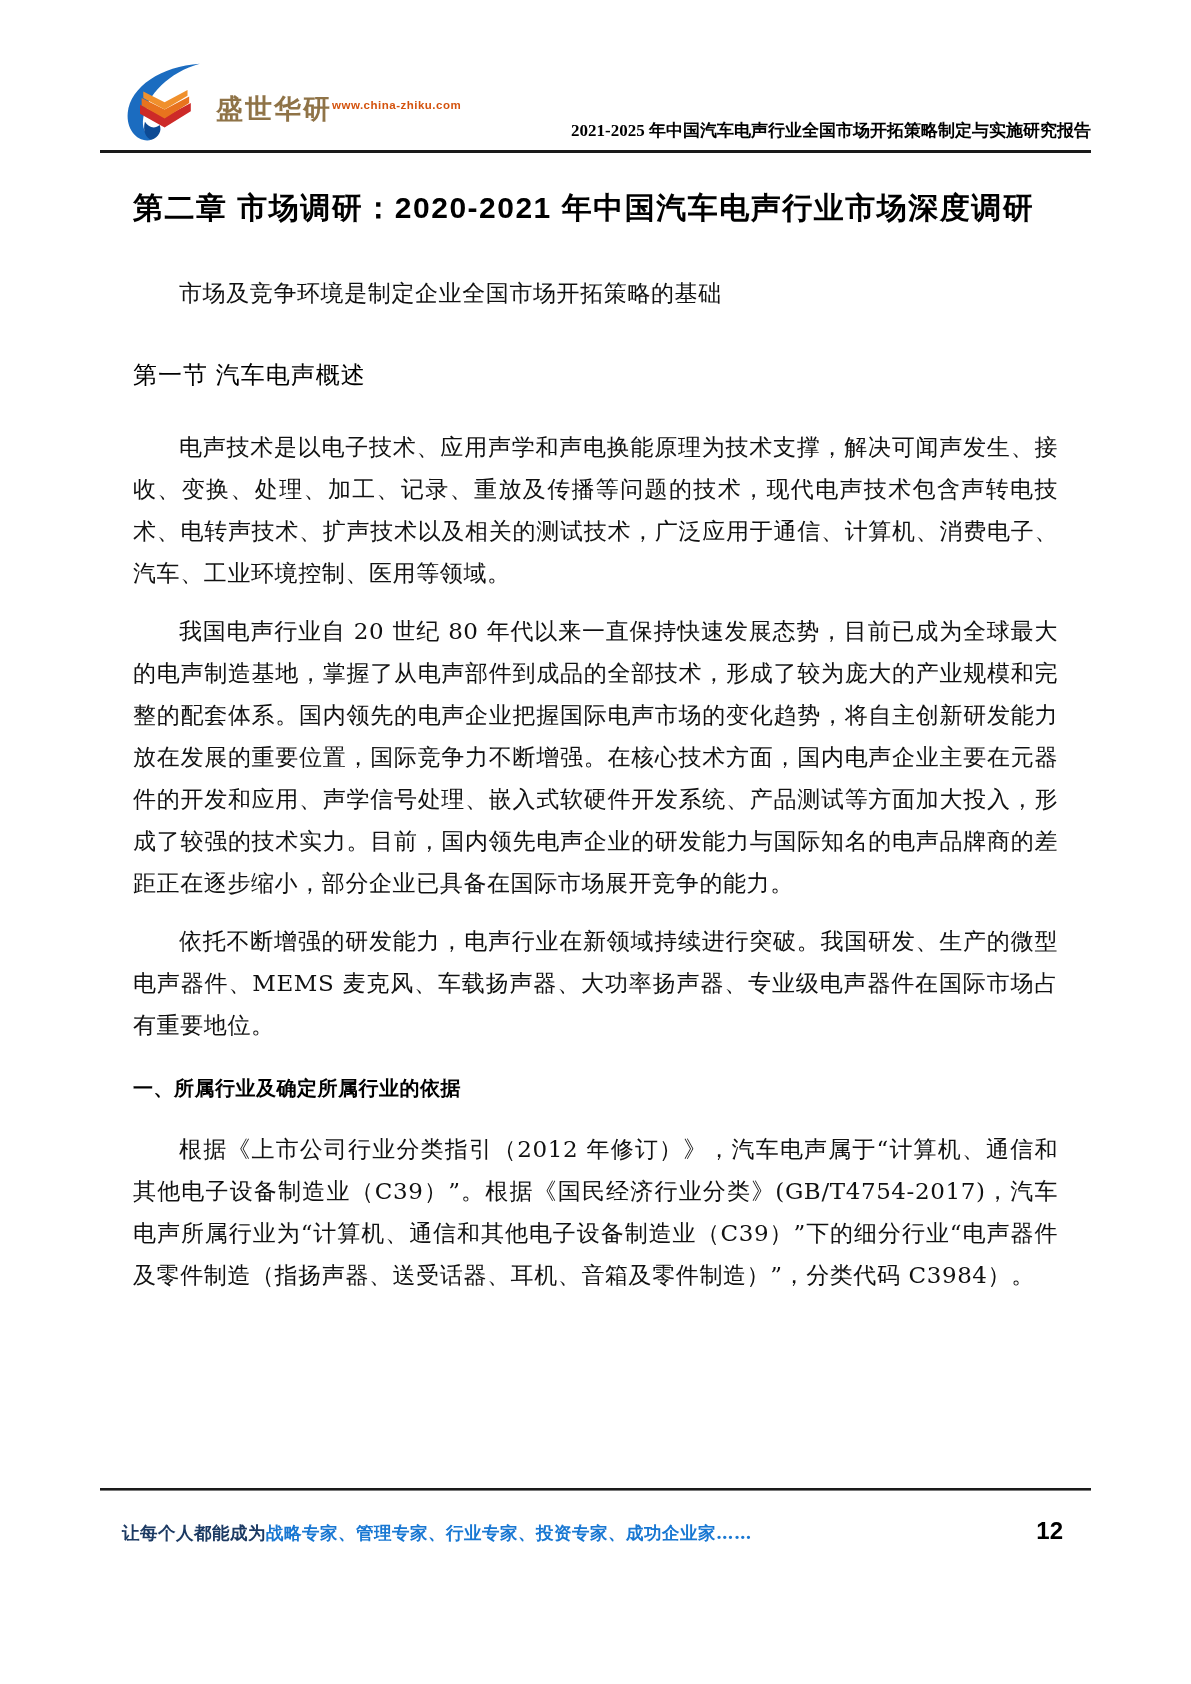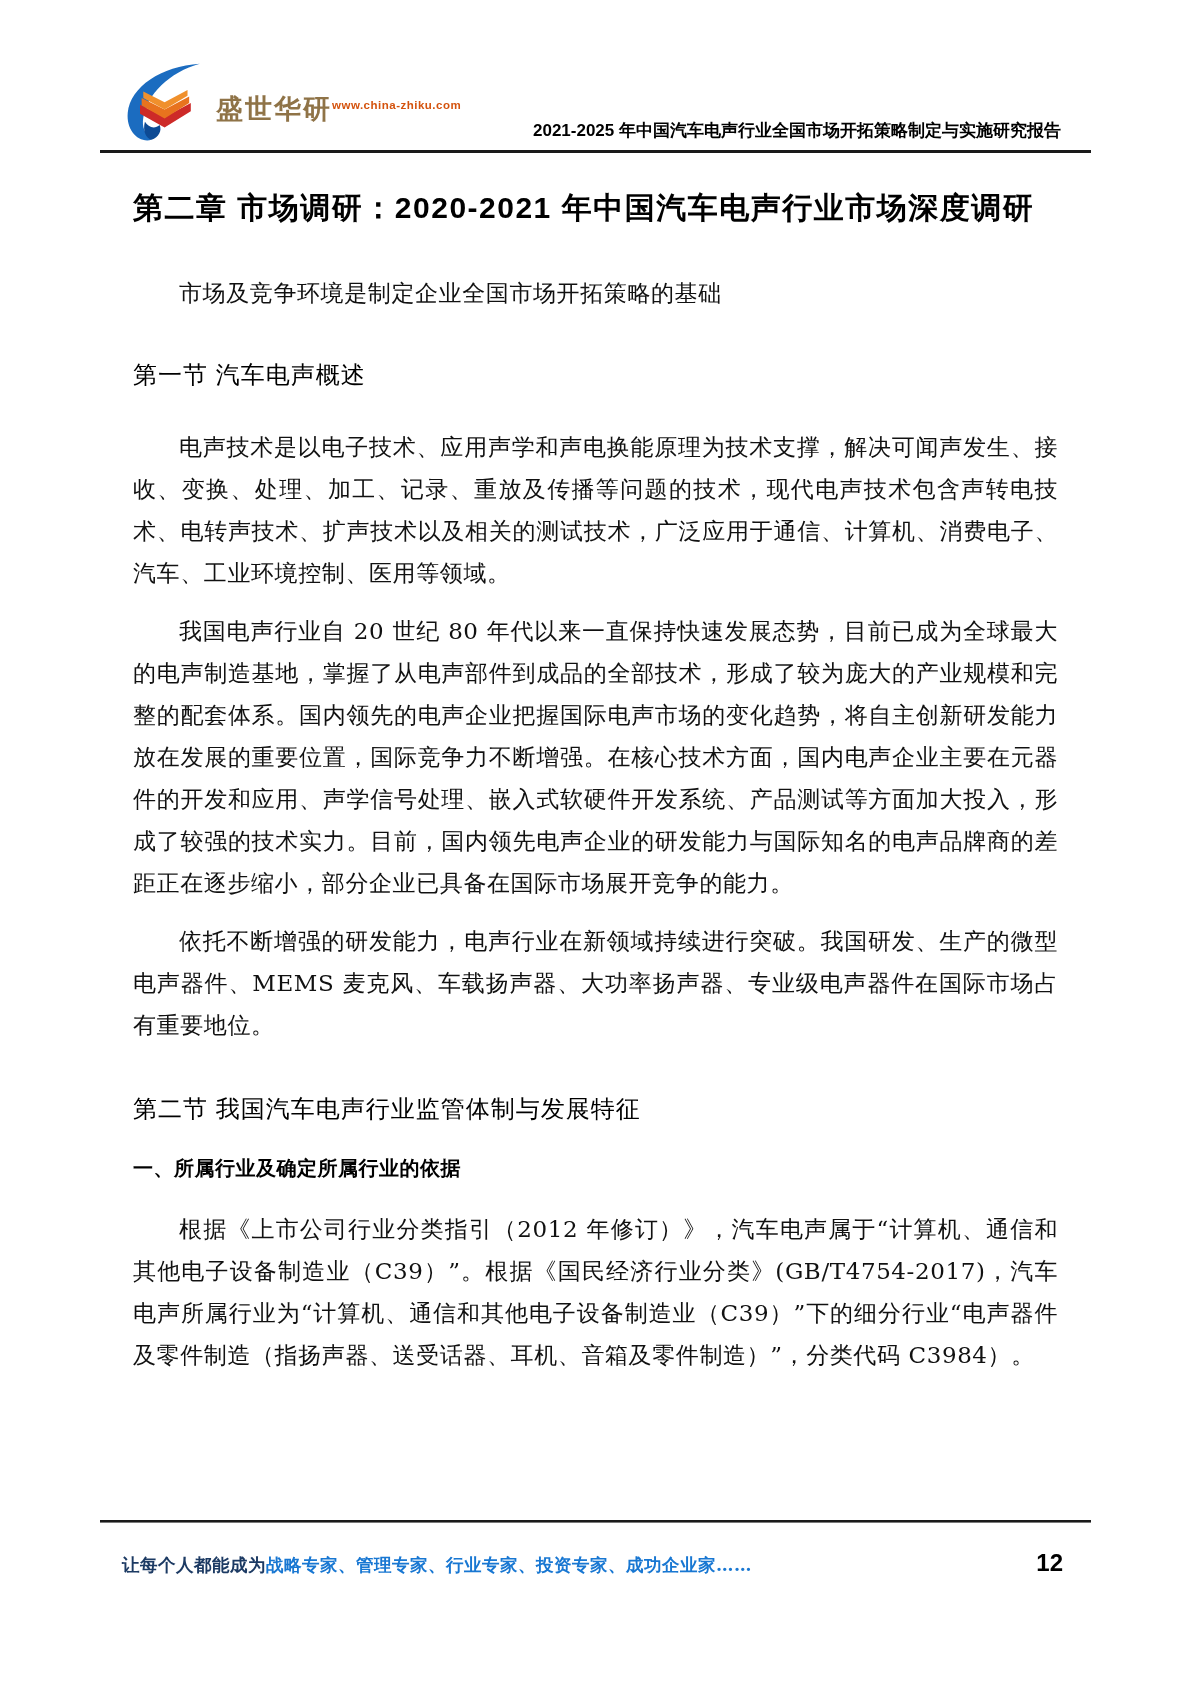--- a/index.html
+++ b/index.html
@@ -26,23 +26,23 @@
   .logo-text { display: flex; flex-direction: row; line-height: 1.05; margin-top: 12px; }
   .logo-brand {
     font-family: "Liberation Sans", sans-serif;
     font-weight: bold; font-size: 27px; color: #8f7347; letter-spacing: 2px;
   }
   .logo-site {
     font-family: "Liberation Sans", sans-serif;
     font-weight: bold; font-size: 11.5px; color: #d4530e; margin-top: 4px; letter-spacing: 0.5px;
   }
   .report-title {
-    font-family: Liberation Sans, sans-serif;
+    font-family: Liberation Serif, serif;
     font-weight: bold; font-size: 17px; color: #000000;
-    padding-bottom: 2px; margin-right: 30px; white-space: nowrap;
+    padding-bottom: 2px; white-space: nowrap;
   }
   .header-rule { height: 0; border-top: 3px solid #1a1a1a; }
 
   
   .main { position: absolute; top: 150px; left: 133px; right: 133px; }
   h1.chapter {
     font-family: "Liberation Sans", sans-serif;
     font-weight: bold; font-size: 30px; color: #000;
     line-height: 64px; letter-spacing: 1.5px;
     margin: 26px 0 32px 0;
@@ -60,21 +60,21 @@
     line-height: 28px; letter-spacing: 0.5px;
     margin: 28px 0 26px 0;
   }
   p.body-para {
     font-size: 23px; line-height: 42px; letter-spacing: 0.6px;
     text-align: justify; text-indent: 2em;
     margin: 0 0 16px 0;
   }
 
   
-  .footer { position: absolute; left: 100px; right: 100px; top: 1520px; }
+  .footer { position: absolute; left: 100px; right: 100px; top: 1488px; }
   .footer-rule { height: 2px; border-top: 2px solid #1a1a1a; border-bottom: 1px solid #7a7a7a; }
   .footer-row {
     margin-top: 26px;
     display: flex; justify-content: space-between; align-items: baseline;
   }
   .slogan { font-weight: bold; font-size: 17.5px; margin-left: 22px; letter-spacing: 0.5px; }
   .slogan-prefix { color: #1c3a63; }
   .slogan-highlight { color: #1877d2; }
   .page-number {
     font-family: "Liberation Sans", sans-serif;
@@ -110,21 +110,20 @@
     <h1 class="chapter">第二章 市场调研：2020-2021 年中国汽车电声行业市场深度调研</h1>
 
     <p class="body-para">市场及竞争环境是制定企业全国市场开拓策略的基础</p>
 
     <h2 class="section">第一节 汽车电声概述</h2>
 
     <p class="body-para">电声技术是以电子技术、应用声学和声电换能原理为技术支撑，解决可闻声发生、接收、变换、处理、加工、记录、重放及传播等问题的技术，现代电声技术包含声转电技术、电转声技术、扩声技术以及相关的测试技术，广泛应用于通信、计算机、消费电子、汽车、工业环境控制、医用等领域。</p>
     <p class="body-para">我国电声行业自 20 世纪 80 年代以来一直保持快速发展态势，目前已成为全球最大的电声制造基地，掌握了从电声部件到成品的全部技术，形成了较为庞大的产业规模和完整的配套体系。国内领先的电声企业把握国际电声市场的变化趋势，将自主创新研发能力放在发展的重要位置，国际竞争力不断增强。在核心技术方面，国内电声企业主要在元器件的开发和应用、声学信号处理、嵌入式软硬件开发系统、产品测试等方面加大投入，形成了较强的技术实力。目前，国内领先电声企业的研发能力与国际知名的电声品牌商的差距正在逐步缩小，部分企业已具备在国际市场展开竞争的能力。</p>
     <p class="body-para">依托不断增强的研发能力，电声行业在新领域持续进行突破。我国研发、生产的微型电声器件、MEMS 麦克风、车载扬声器、大功率扬声器、专业级电声器件在国际市场占有重要地位。</p>
 
-    <h2 class="section second">第二节 我国汽车电声行业监管体制与发展特征</h2>
 
     <h3 class="subsection">一、所属行业及确定所属行业的依据</h3>
 
     <p class="body-para">根据《上市公司行业分类指引（2012 年修订）》，汽车电声属于“计算机、通信和其他电子设备制造业（C39）”。根据《国民经济行业分类》(GB/T4754-2017)，汽车电声所属行业为“计算机、通信和其他电子设备制造业（C39）”下的细分行业“电声器件及零件制造（指扬声器、送受话器、耳机、音箱及零件制造）”，分类代码 C3984）。</p>
   </div>
 
   <div class="footer">
     <div class="footer-rule"></div>
     <div class="footer-row">
       <div class="slogan">

